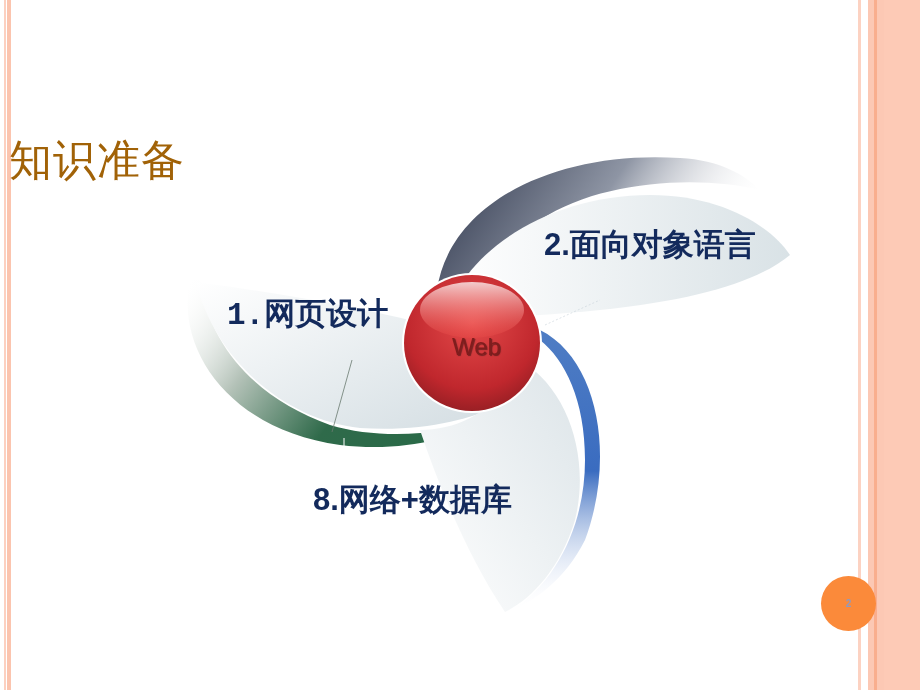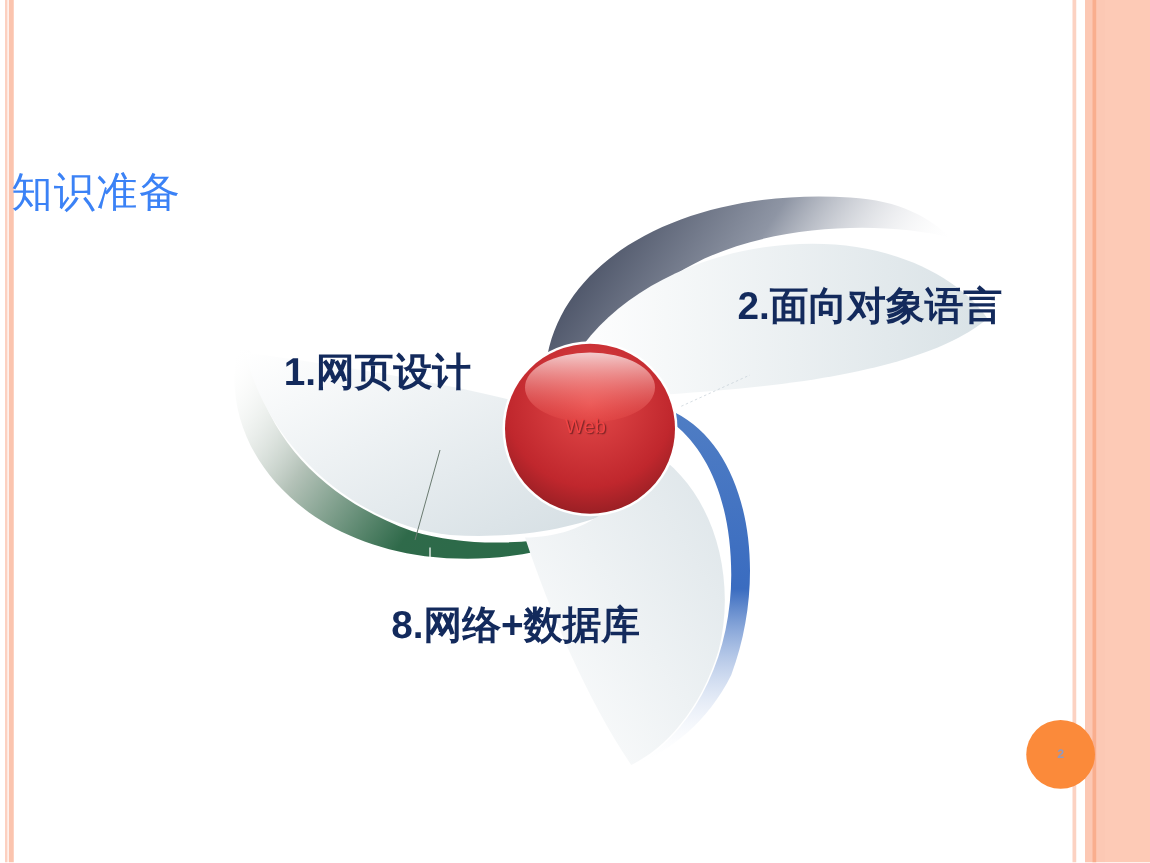--- a/index.html
+++ b/index.html
@@ -4,27 +4,27 @@
 <style>
   html, body { margin: 0; padding: 0; }
   body { width: 920px; height: 690px; position: relative; overflow: hidden; background: #ffffff; font-family: "DejaVu Sans", "Liberation Sans", sans-serif; }
   .left-stripe-a { position: absolute; left: 4px; top: 0; width: 2px; height: 690px; background: #fcd0c0; }
   .left-stripe-b { position: absolute; left: 7px; top: 0; width: 4px; height: 690px; background: #fbc4ae; }
   .right-band { position: absolute; right: 0; top: 0; width: 62px; height: 690px; }
   .rb1 { position: absolute; left: 0; top: 0; width: 3px; height: 100%; background: #fcd2c2; }
   .rb2 { position: absolute; left: 10px; top: 0; width: 16px; height: 100%; background: #fcc8b4; }
   .rb3 { position: absolute; left: 16px; top: 0; width: 3px; height: 100%; background: #f9ae8e; }
   .rb4 { position: absolute; left: 26px; top: 0; width: 36px; height: 100%; background: #fdcab6; }
-  .title { position: absolute; left: 9px; top: 132px; font-family: "DejaVu Serif", "Liberation Serif", serif; font-size: 33px; color: #3b82f6; letter-spacing: 1px; }
+  .title { position: absolute; left: 9px; top: 132px; font-family: "DejaVu Serif", "Liberation Serif", serif; font-size: 43px; color: #a16207; letter-spacing: 1px; }
   svg.diagram { position: absolute; left: 0; top: 0; }
   .label { position: absolute; font-family: "Liberation Sans", "DejaVu Sans", sans-serif; font-weight: bold; color: #132a5c; font-size: 31px; white-space: nowrap; }
-  .label1 { left: 227px; top: 277px; }
-  .label2 { left: 544px; top: 224px; margin-left: 46px; }
+  .label1 { left: 227px; top: 293px; font-family: Liberation Mono, monospace; }
+  .label2 { left: 544px; top: 224px; }
   .label3 { left: 313px; top: 479px; }
-  .web-text { position: absolute; left: 452px; top: 333px; font-family: "Liberation Sans", "DejaVu Sans", sans-serif; font-size: 16px; color: #ef4444; text-shadow: 1px 1px 1px rgba(0,0,0,0.45); }
+  .web-text { position: absolute; left: 452px; top: 333px; font-family: "Liberation Sans", "DejaVu Sans", sans-serif; font-size: 24px; color: #7f1d1d; text-shadow: 1px 1px 1px rgba(0,0,0,0.45); }
   .page-badge { position: absolute; left: 821px; top: 576px; width: 55px; height: 55px; border-radius: 50%; background: #fb8a3a; display: flex; align-items: center; justify-content: center; }
   .page-num { font-family: "Liberation Sans", sans-serif; font-weight: bold; font-size: 10px; color: #8f9ac0; }
 </style>
 </head>
 <body>
 
 <div class="left-stripe-a"></div>
 <div class="left-stripe-b"></div>
 <div class="right-band">
   <div class="rb1"></div>

